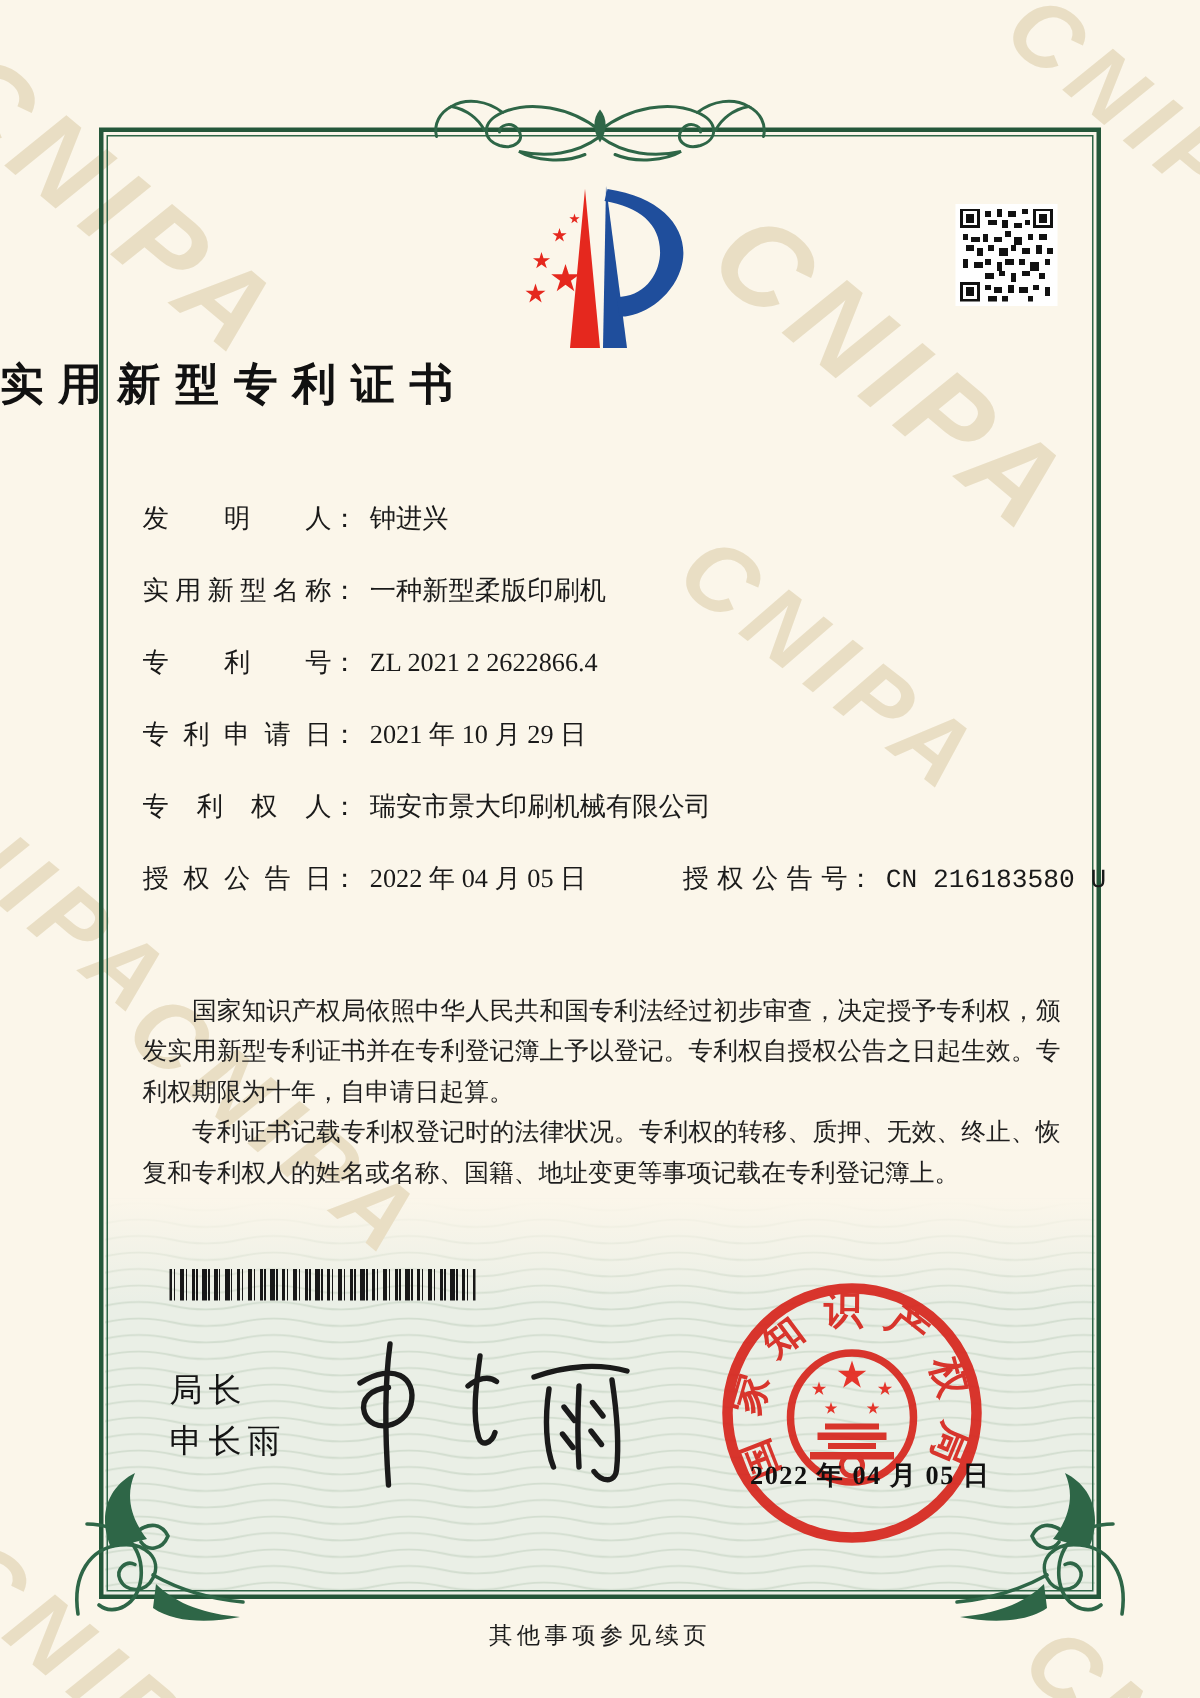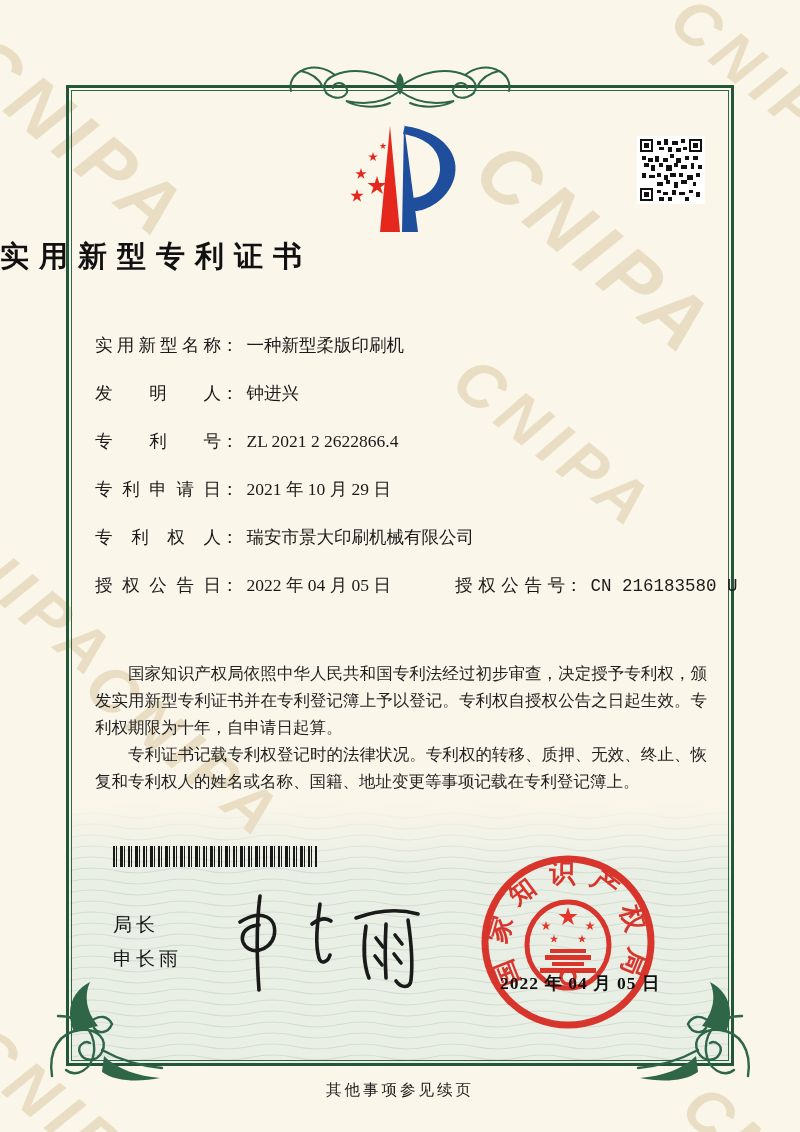--- a/index.html
+++ b/index.html
@@ -45,21 +45,21 @@
   .paras { position:absolute; left:95px; top:660px; width:612px; z-index:4;
     font-size:16.5px; line-height:27px; color:#1f1f1f; text-align:justify; }
   .paras p { text-indent:2em; }
   
   .barcode { position:absolute; left:113px; top:846px; width:204px; height:21px; z-index:4;
     background:repeating-linear-gradient(90deg,
       #181818 0 2px, transparent 2px 3px,
       #181818 3px 4px, transparent 4px 7px,
       #181818 7px 10px, transparent 10px 11px,
       #181818 11px 12px, transparent 12px 15px); }
-  .officer { position:absolute; left:113px; z-index:4; font-size:19px; letter-spacing:4px; color:#141414; }
+  .officer { position:absolute; left:113px; z-index:4; font-size:22px; letter-spacing:4px; color:#141414; }
   .officer.t1 { top:912px; }
   .officer.t2 { top:946px; }
   .signature { position:absolute; left:228px; top:882px; z-index:5; }
   .seal { position:absolute; left:479px; top:853px; z-index:4; opacity:.93; }
   .seal-date { position:absolute; left:500px; top:971px; z-index:5;
     font-size:17.5px; font-weight:700; letter-spacing:1px; color:#111; white-space:nowrap; }
   .page-no { position:absolute; left:0; top:1026px; width:800px; z-index:4;
     text-align:center; font-size:13.5px; letter-spacing:2px; color:#222; }
   .cont-note { position:absolute; left:0; top:1080px; width:800px; z-index:4;
     text-align:center; font-size:15.5px; letter-spacing:3px; color:#1c1c1c; }
@@ -214,24 +214,24 @@
     <use href="#star" transform="translate(24,78) scale(7)"></use>
     <use href="#star" transform="translate(28,56) scale(6)"></use>
     <use href="#star" transform="translate(40,39) scale(5)"></use>
     <use href="#star" transform="translate(50,28) scale(3.6)"></use>
   </svg>
 
   <div class="title">实用新型专利证书</div>
 
   <div class="fields">
     <div class="frow">
+      <span class="flabel">发明人</span><span class="colon">：</span><span>钟进兴</span>
+    </div>
+    <div class="frow">
       <span class="flabel">实用新型名称</span><span class="colon">：</span><span>一种新型柔版印刷机</span>
-    </div>
-    <div class="frow">
-      <span class="flabel">发明人</span><span class="colon">：</span><span>钟进兴</span>
     </div>
     <div class="frow">
       <span class="flabel">专利号</span><span class="colon">：</span><span>ZL 2021 2 2622866.4</span>
     </div>
     <div class="frow">
       <span class="flabel">专利申请日</span><span class="colon">：</span><span>2021 年 10 月 29 日</span>
     </div>
     <div class="frow">
       <span class="flabel">专利权人</span><span class="colon">：</span><span>瑞安市景大印刷机械有限公司</span>
     </div>

